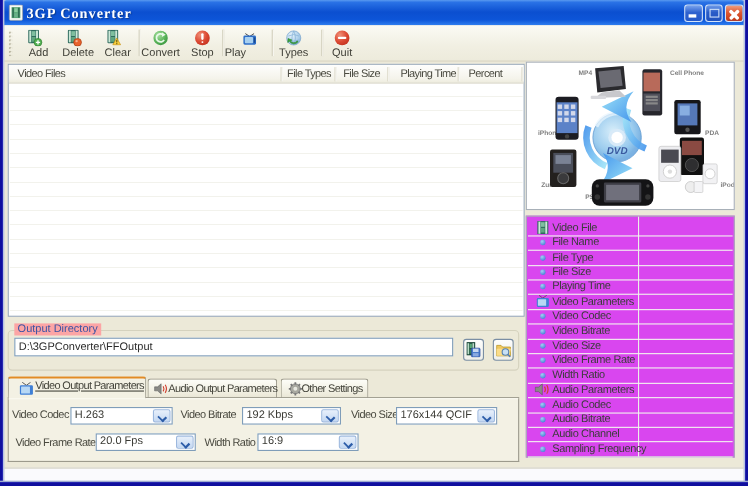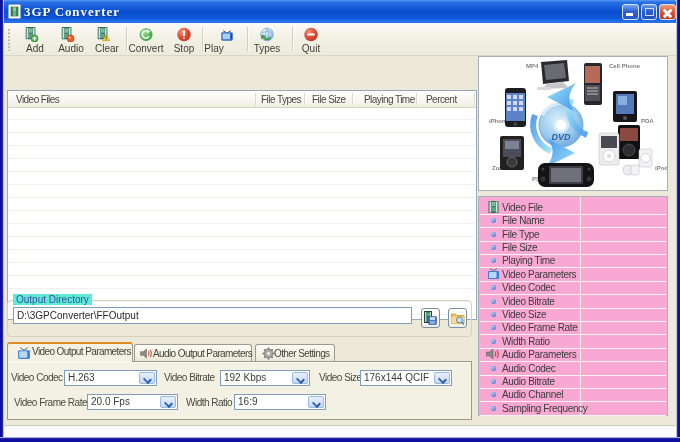--- a/index.html
+++ b/index.html
@@ -21,41 +21,41 @@
 #btncls:before,#btncls:after{content:"";position:absolute;left:2px;top:6.5px;width:11px;height:2.6px;background:#fff;border-radius:1px;}
 #btncls:before{transform:rotate(45deg);}
 #btncls:after{transform:rotate(-45deg);}
 
 #toolbar{left:4px;top:23px;width:672px;height:33px;background:linear-gradient(180deg,#FBFAF4,#F1EFE2 60%,#EDEBDC);border-bottom:1px solid #D9D6C4;box-sizing:border-box;}
 #grip{position:absolute;left:4px;top:5px;width:3px;height:23px;background-image:radial-gradient(circle 1px at 1px 1.5px,#BCB9A4 0.9px,transparent 1.1px);background-size:3px 3.5px;}
 .tsep{position:absolute;top:4px;width:1px;height:24px;background:#D2CFBC;border-right:1px solid #FBFAF4;}
 .tbicon{position:absolute;top:4px;width:16px;height:15px;}
 .tblab{position:absolute;top:20px;font-size:10px;color:#3E3E36;width:60px;text-align:center;}
 
-#list{left:7px;top:58px;width:470px;height:230px;background:#fff;border:1px solid #98A8B8;box-sizing:border-box;margin-top:32px;}
+#list{left:7px;top:58px;width:470px;height:230px;background:#fff;border:1px solid #98A8B8;box-sizing:border-box;}
 #lhead{position:absolute;left:0;top:0;width:468px;height:17px;background:linear-gradient(180deg,#FEFEFD,#F4F3EA 80%,#EEECDE);border-bottom:1px solid #D8D5C5;box-sizing:border-box;}
 .hsep{position:absolute;top:2px;width:1px;height:13px;background:#DCDACA;border-right:1px solid #FcFcFa;}
 .hlab{position:absolute;top:3px;font-size:10px;letter-spacing:-0.55px;color:#4A4A40;white-space:nowrap;}
 
 #devpanel{left:478px;top:56px;width:190px;height:135px;background:#fff;border:1px solid #A8B0B8;box-sizing:border-box;}
-#treepanel{left:478px;top:196px;width:190px;height:220px;background:#f9a8d4;border:1px solid #A8B0B8;box-sizing:border-box;}
+#treepanel{left:478px;top:196px;width:190px;height:220px;background:#d946ef;border:1px solid #A8B0B8;box-sizing:border-box;}
 .trow{position:absolute;left:1px;width:186px;height:13px;border-bottom:1px solid #F3F3EF;}
 .trow .tx{position:absolute;left:22px;top:1px;font-size:10px;letter-spacing:-0.35px;color:#3C3C3C;white-space:nowrap;}
 .bullet{position:absolute;left:11px;top:4px;width:4.5px;height:4.5px;border-radius:50%;background:radial-gradient(circle at 35% 30%,#A8CCF4,#4A86D8 75%);}
 #treev{position:absolute;left:101px;top:0;width:1px;height:218px;background:#EDEDE8;}
 
 #group{left:7px;top:300px;width:465px;height:37px;border:1px solid #D5D2BE;border-radius:4px;box-sizing:border-box;}
-#glab{left:13px;top:294px;font-size:10px;color:#3B53A4;background:#5eead4;padding:0 3px;}
+#glab{left:13px;top:294px;font-size:10px;color:#3B53A4;background:#fca5a5;padding:0 3px;}
 #field{left:13px;top:307px;width:399px;height:17px;background:#fff;border:1px solid #7F9DB9;box-sizing:border-box;font-size:10px;color:#2A2A2A;line-height:15px;padding-left:3px;}
 .gbtn{position:absolute;top:308px;width:19px;height:20px;border:1px solid #7A8EA4;border-radius:3px;background:linear-gradient(180deg,#FDFDFC,#EFEFEA);box-sizing:border-box;}
 
 .tab{position:absolute;top:344px;height:18px;background:linear-gradient(180deg,#FDFDF8,#F0EEE0 70%,#E8E5D4);border:1px solid #9C9A8C;border-bottom:none;border-radius:3px 3px 0 0;box-sizing:border-box;font-size:10px;letter-spacing:-0.6px;color:#45453C;white-space:nowrap;}
 #tab1{left:7px;top:342px;height:21px;width:126px;background:#F3F1E4;z-index:3;border-top:2px solid #E28B25;}
 .tab .tlab{position:absolute;top:3px;}
-#tab1 .tlab{top:2px;}
+#tab1 .tlab{top:2px;text-decoration:underline;}
 #tabpanel{left:7px;top:362px;width:465px;height:58px;background:#F3F1E4;border:1px solid #9C9A8C;border-top:none;box-sizing:border-box;z-index:2;}
 #tabtop{left:7px;top:361px;width:465px;height:1px;background:#9C9A8C;z-index:1;}
 #tabtop2{left:8px;top:362px;width:463px;height:1px;background:#FAF9F2;z-index:4;}
 .flab{position:absolute;z-index:5;font-size:10px;letter-spacing:-0.5px;color:#4A4A40;white-space:nowrap;}
 .combo{position:absolute;z-index:5;height:16px;background:#fff;border:1px solid #7F9DB9;box-sizing:border-box;font-size:10px;color:#3A3A34;text-align:right;}
 .combo .cv{position:absolute;left:3px;top:1px;}
 .combo .ca{position:absolute;right:1px;top:1px;width:16px;height:12px;background:linear-gradient(180deg,#E8F0FB,#C4D8F2);border:1px solid #9CB8DE;box-sizing:border-box;border-radius:2px;}
 .combo .ca:after{content:"";position:absolute;left:4px;top:3px;width:5px;height:5px;border-right:2px solid #2D5DA8;border-bottom:2px solid #2D5DA8;transform:rotate(45deg) scale(1,0.8);}
 
 #status{left:4px;top:425px;width:672px;height:12px;background:#FAFAFD;border-top:1px solid #D0CDBE;}
@@ -98,21 +98,21 @@
       <g>
         <rect x="3" y="0" width="11" height="14" rx="1" fill="#2E6B5E"></rect>
         <rect x="4" y="1" width="2" height="12" fill="#CDE8D8"></rect>
         <rect x="11" y="1" width="2" height="12" fill="#CDE8D8"></rect>
         <rect x="6.5" y="1.5" width="4" height="5" fill="#7FBF9F"></rect>
         <rect x="6.5" y="7.5" width="4" height="5" fill="#5FA57F"></rect>
         <circle cx="13" cy="13" r="4" fill="#E8622C" stroke="#A83A10" stroke-width="0.7"></circle>
         <circle cx="12" cy="11.8" r="1.2" fill="#F8B090"></circle>
       </g>
     </svg>
-  <div class="tblab" style="left:37px">Audio</div>
+  <div class="tblab" style="left:37px">Delete</div>
   <svg class="tbicon" style="left:91px" viewBox="0 0 18 17">
       <g>
         <rect x="3" y="0" width="11" height="14" rx="1" fill="#2E6B5E"></rect>
         <rect x="4" y="1" width="2" height="12" fill="#CDE8D8"></rect>
         <rect x="11" y="1" width="2" height="12" fill="#CDE8D8"></rect>
         <rect x="6.5" y="1.5" width="4" height="5" fill="#7FBF9F"></rect>
         <rect x="6.5" y="7.5" width="4" height="5" fill="#5FA57F"></rect>
         <path d="M12.5 8.5 L16.5 15.5 L8.5 15.5 Z" fill="#F8D040" stroke="#C89010" stroke-width="0.7"></path>
         <rect x="12" y="10.5" width="1.2" height="2.6" fill="#6A5A10"></rect>
         <rect x="12" y="13.8" width="1.2" height="1.1" fill="#6A5A10"></rect>

